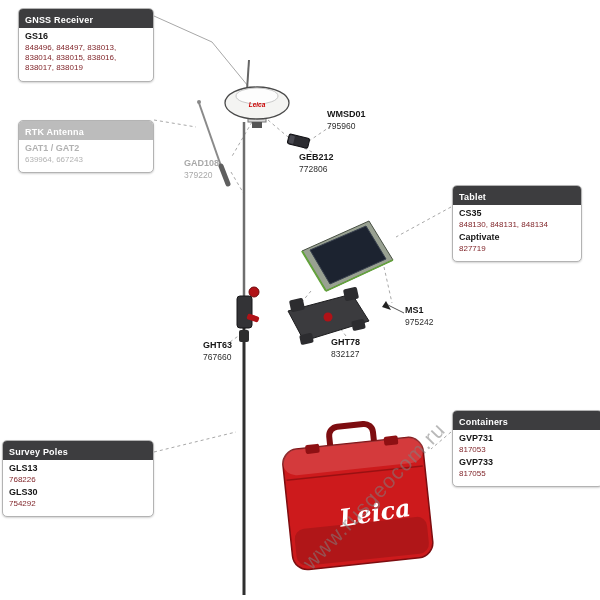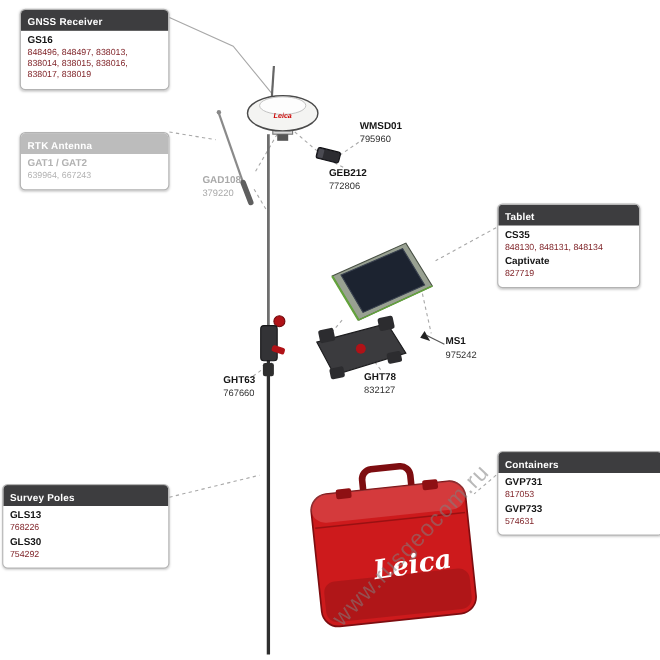--- a/index.html
+++ b/index.html
@@ -148,21 +148,21 @@
       <div class="parts">754292</div>
     </div>
   </div>
 
   <div class="callout" style="left:452px;top:410px;width:151px;">
     <div class="callout-header">Containers</div>
     <div class="callout-body">
       <div class="model">GVP731</div>
       <div class="parts">817053</div>
       <div class="model">GVP733</div>
-      <div class="parts">574631</div>
+      <div class="parts">817055</div>
     </div>
   </div>
 
   <div class="part-label muted" style="left:184px;top:158px;">
     <div class="model">GAD108</div>
     <div class="num">379220</div>
   </div>
 
   <div class="part-label" style="left:327px;top:109px;">
     <div class="model">WMSD01</div>

